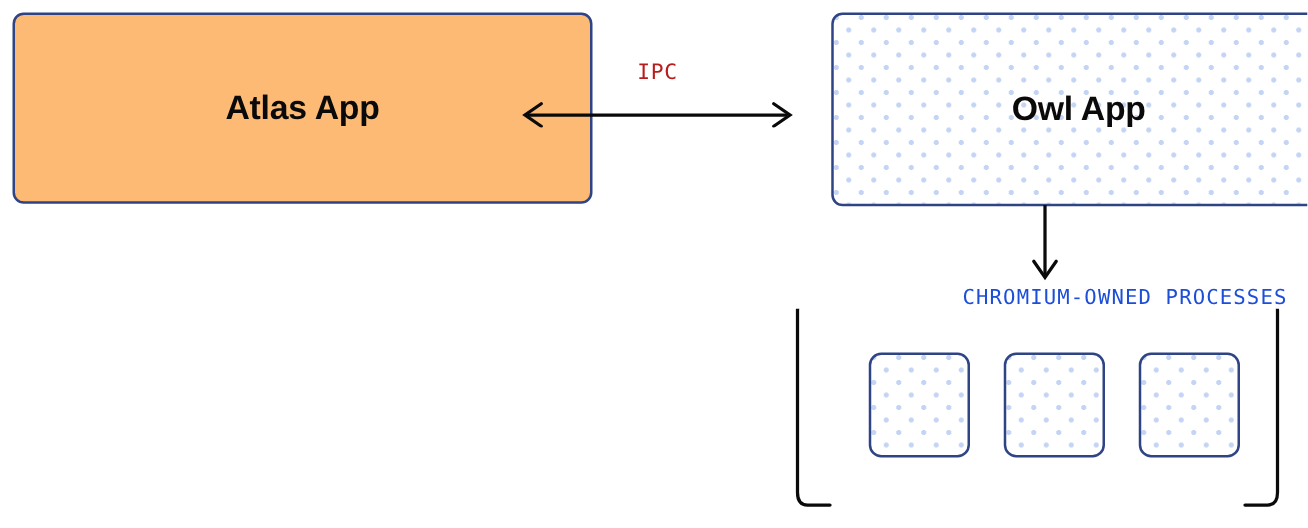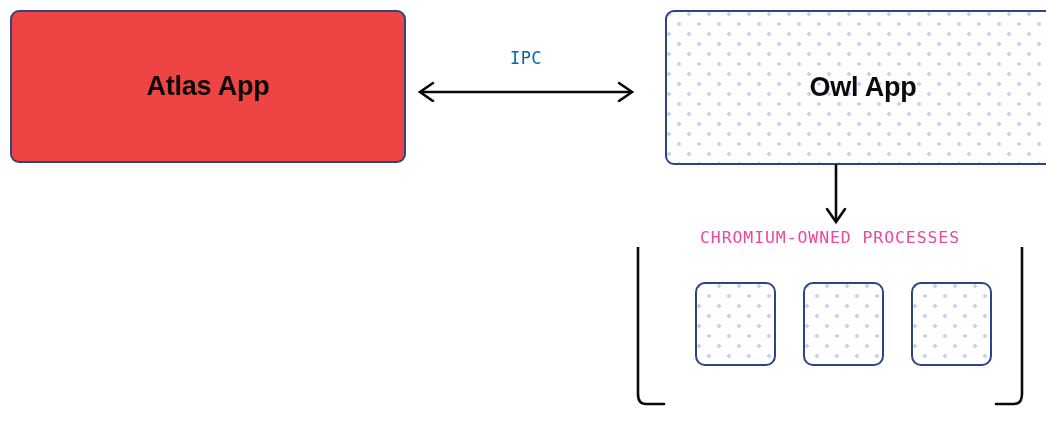--- a/index.html
+++ b/index.html
@@ -39,23 +39,23 @@
     color: #0a0a0a;
     letter-spacing: -0.2px;
     line-height: 1;
     user-select: none;
   }
 
   
   #atlas-app {
     left: 10px;
     top: 10px;
-    width: 396px;
+    width: 464px;
     height: 153px;
-    background: #ef4444;
+    background: #fdba74;
   }
 
   
   .dotted-fill {
     background-color: #ffffff;
     background-image:
       radial-gradient(circle at 2px 2px, #c3d4f4 1.9px, transparent 2.1px),
       radial-gradient(circle at 2px 2px, #c3d4f4 1.9px, transparent 2.1px);
     background-size: 20px 20px, 20px 20px;
     background-position: 0 0, 10px 10px;
@@ -80,21 +80,21 @@
   }
   #ipc-label {
     position: absolute;
     top: 0px;
     left: 0;
     width: 224px;
     text-align: center;
     font-family: "DejaVu Sans Mono", "Liberation Mono", monospace;
     font-size: 17px;
     font-weight: 400;
-    color: #0369a1;
+    color: #b91c1c;
     letter-spacing: 0.5px;
     line-height: 1;
     user-select: none;
   }
   #ipc-arrow-svg {
     position: absolute;
     left: 0;
     top: 22px;
   }
 
@@ -118,25 +118,25 @@
   #chromium-bracket-svg {
     position: absolute;
     left: 0;
     top: 0;
   }
   #chromium-group-label {
     position: absolute;
     left: 0;
     top: 2px;
     width: 400px;
-    text-align: center;
+    text-align: right;
     font-family: "DejaVu Sans Mono", "Liberation Mono", monospace;
     font-size: 16.5px;
     font-weight: 400;
-    color: #ec4899;
+    color: #1d4ed8;
     letter-spacing: 0.9px;
     line-height: 1;
     background: #ffffff;
     user-select: none;
   }
   #process-row {
     position: absolute;
     left: 38px;
     top: 54px;
     width: 324px;

